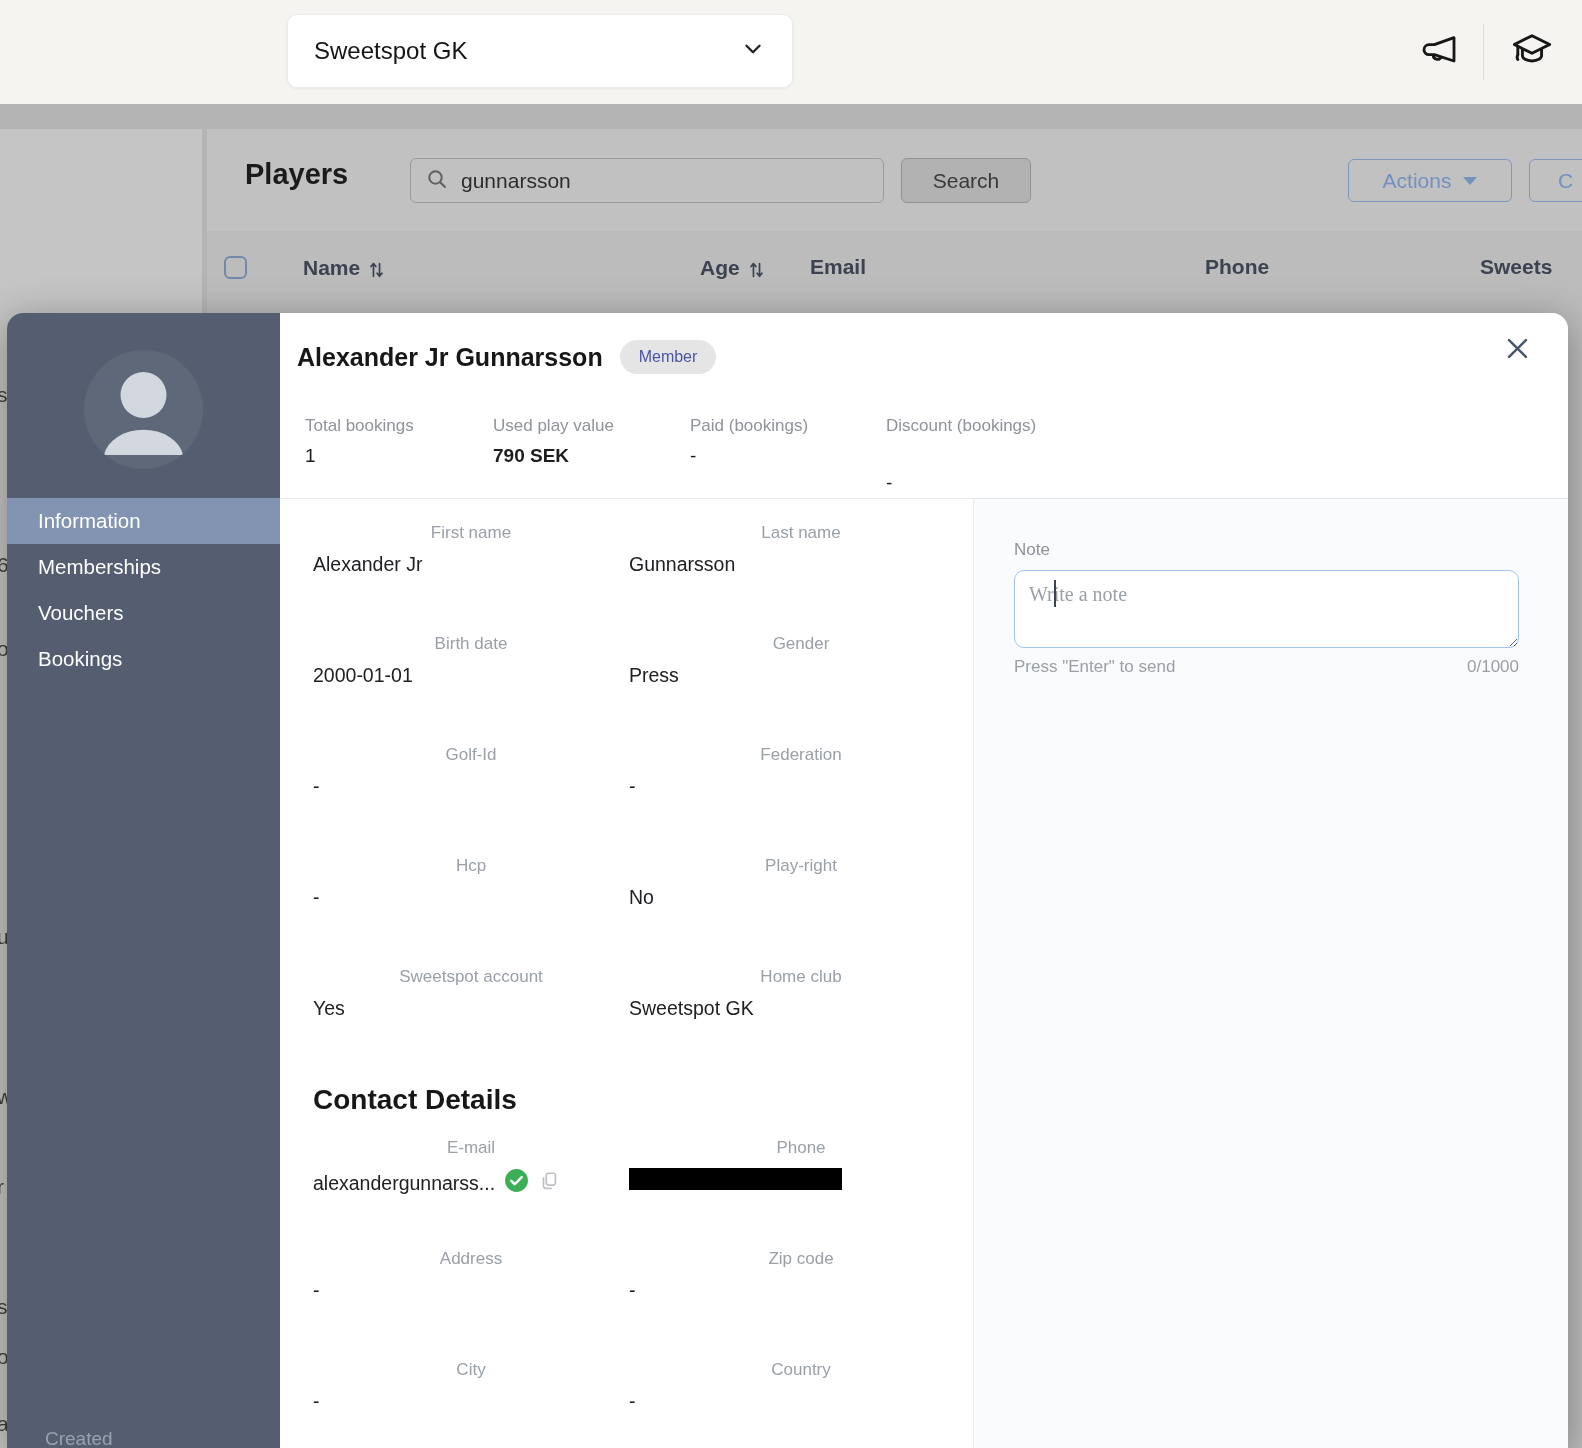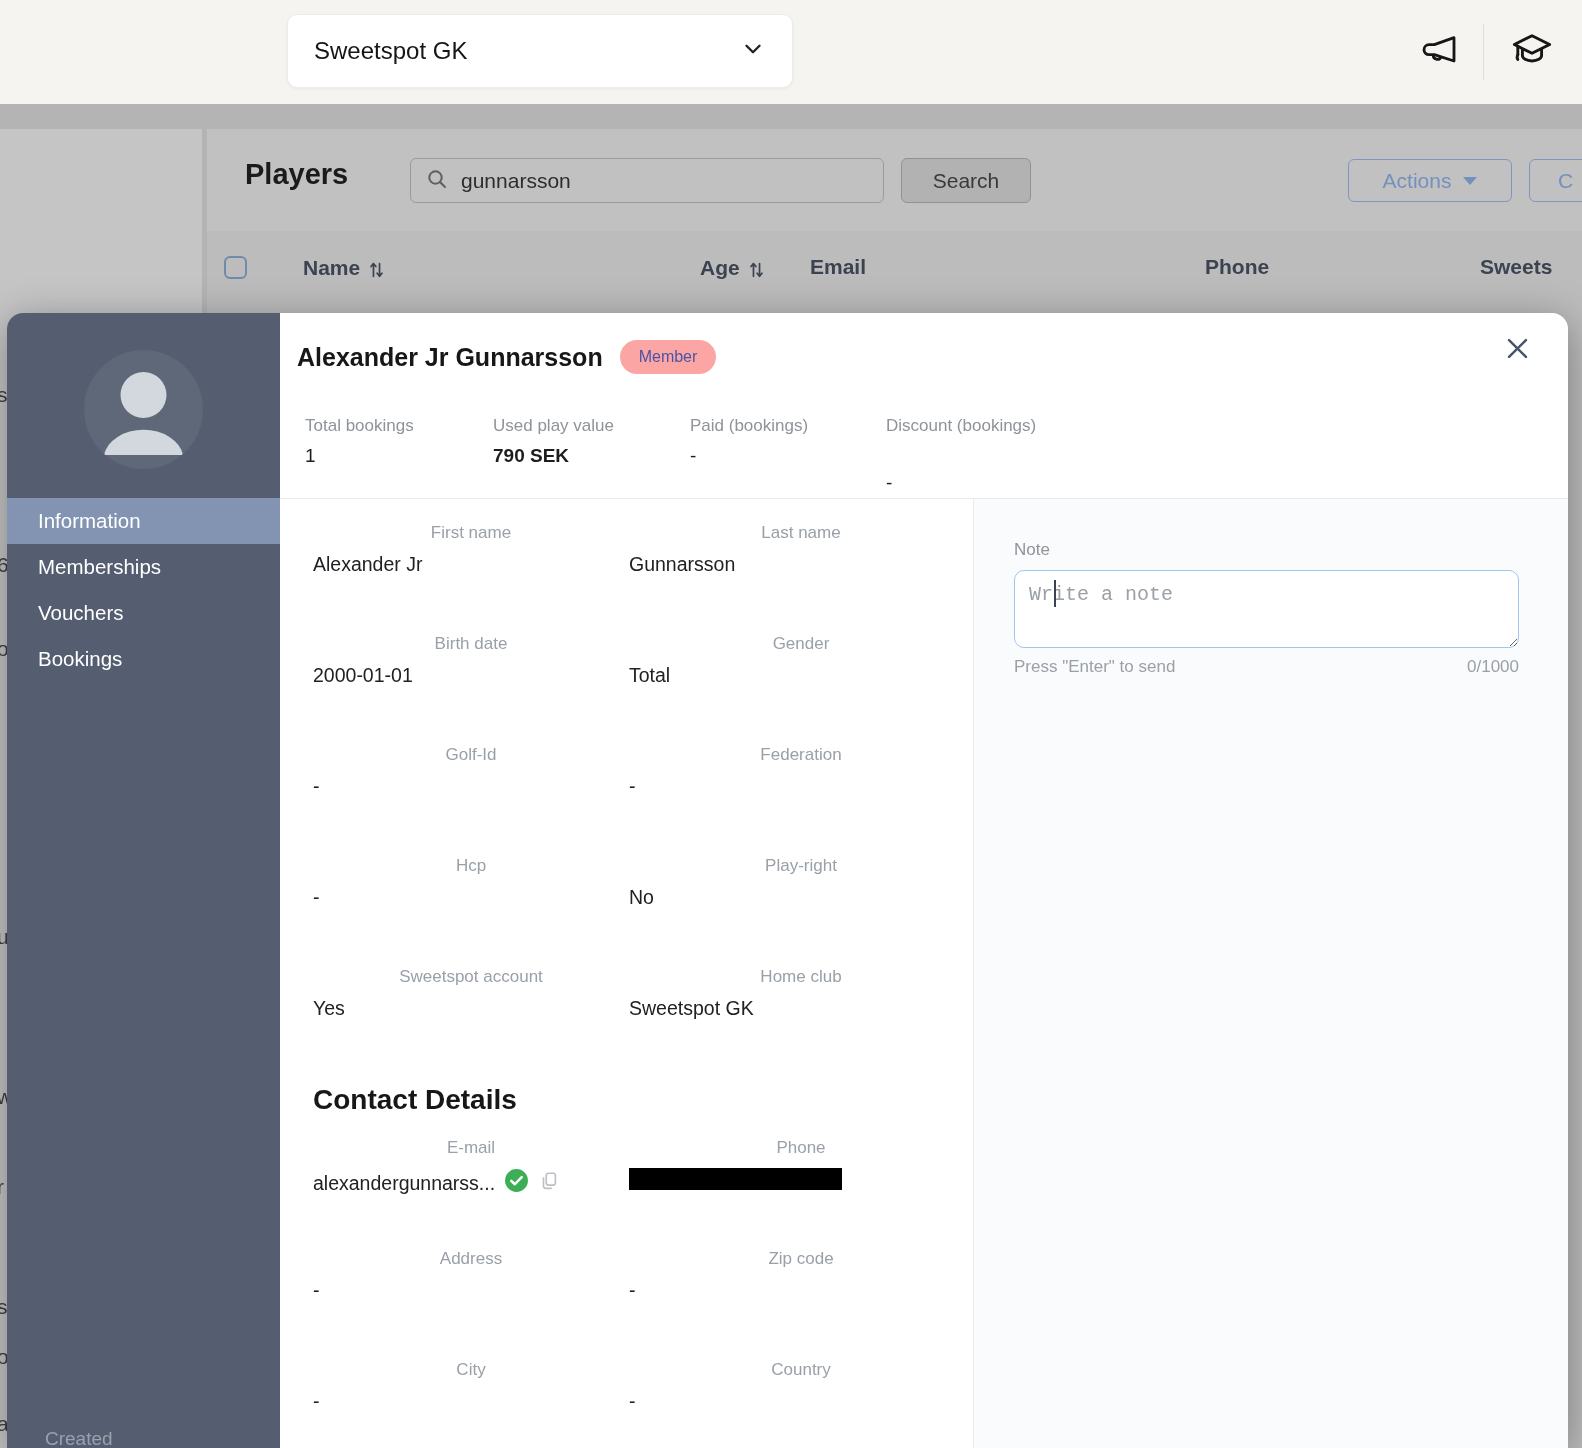--- a/index.html
+++ b/index.html
@@ -58,21 +58,21 @@
   .m-menu { position:absolute; left:0; top:185px; width:100%; }
   .m-menu-item { height:46px; display:flex; align-items:center; padding-left:31px; font-size:20.5px;
     color:#ffffff; cursor:pointer; }
   .m-menu-item.active { background:#8294b1; }
   .m-created { position:absolute; left:38px; top:1115px; font-size:19px; color:#98a1ae; }
 
   .m-content { flex:1; background:#ffffff; position:relative; display:flex; flex-direction:column; }
   .m-header { height:186px; position:relative; flex-shrink:0; border-bottom:1px solid #e9e9e9; }
   .m-title-row { position:absolute; left:17px; top:27px; display:flex; align-items:center; gap:17px; }
   .m-title { font-size:25px; font-weight:700; color:#171717; }
-  .m-badge { background:#fca5a5; color:#4b54a4; font-size:16px; padding:8px 19px; border-radius:19px; }
+  .m-badge { background:#e5e5e5; color:#4b54a4; font-size:16px; padding:8px 19px; border-radius:19px; }
   .m-close { position:absolute; right:36px; top:21px; background:none; border:none; cursor:pointer; }
   .m-stats { position:absolute; left:25px; top:103px; display:flex; }
   .m-stat { display:flex; flex-direction:column; gap:9px; }
   .m-stat .s-label { font-size:17px; color:#8f939a; }
   .m-stat .s-value { font-size:19px; color:#1d1d1d; font-weight:500; }
   .m-stat .s-value.bold { font-weight:700; }
   .m-stat:nth-child(1){ width:188px; } .m-stat:nth-child(2){ width:197px; }
   .m-stat:nth-child(3){ width:196px; } .m-stat:nth-child(4){ width:220px;gap:36px; }
 
   .m-body { flex:1; display:flex; min-height:0; }
@@ -81,21 +81,21 @@
   .f-cell { height:111px;text-align:center; }
   .f-label { font-size:17px; color:#9aa0a8; margin-bottom:10px; }
   .f-value { font-size:19.5px; color:#202124; display:flex; align-items:center; gap:9px; }
   .contact-heading { font-size:28px; font-weight:700; color:#171717; height:60px; padding-top:6px; }
   .redacted-bar { width:213px; height:22px; background:#000000; }
 
   .m-notes { flex:1; background:#fafbfd; border-left:1px solid #ececec; padding:41px 0 0 40px; }
   .n-label { font-size:17px; color:#8f939a; margin-bottom:10px; }
   .n-area { width:505px; height:78px; border:1.5px solid #a3c4ee; border-radius:10px; background:#ffffff;
     font-size:20px; color:#ef4444; padding:12px 14px; resize:both; outline:none;
-    font-family:Liberation Mono, monospace; position:relative; display:block; }
+    font-family:Liberation Serif, serif; position:relative; display:block; }
   .n-area::placeholder { color:#9aa0a6; }
   .n-caret { position:absolute; left:1054px; top:580px; width:2px; height:27px; background:#3b4252; z-index:12; }
   .n-footer { width:505px; display:flex; justify-content:space-between; margin-top:9px;
     font-size:17px; color:#9aa0a6; }
 </style>
 </head>
 <body>
 
 <div class="topbar">
   <div class="club-select">
@@ -261,21 +261,21 @@
           <div class="f-cell">
             <div class="f-label">Last name</div>
             <div class="f-value">Gunnarsson</div>
           </div>
           <div class="f-cell">
             <div class="f-label">Birth date</div>
             <div class="f-value">2000-01-01</div>
           </div>
           <div class="f-cell">
             <div class="f-label">Gender</div>
-            <div class="f-value">Total</div>
+            <div class="f-value">Press</div>
           </div>
           <div class="f-cell">
             <div class="f-label">Golf-Id</div>
             <div class="f-value">-</div>
           </div>
           <div class="f-cell">
             <div class="f-label">Federation</div>
             <div class="f-value">-</div>
           </div>
           <div class="f-cell">

